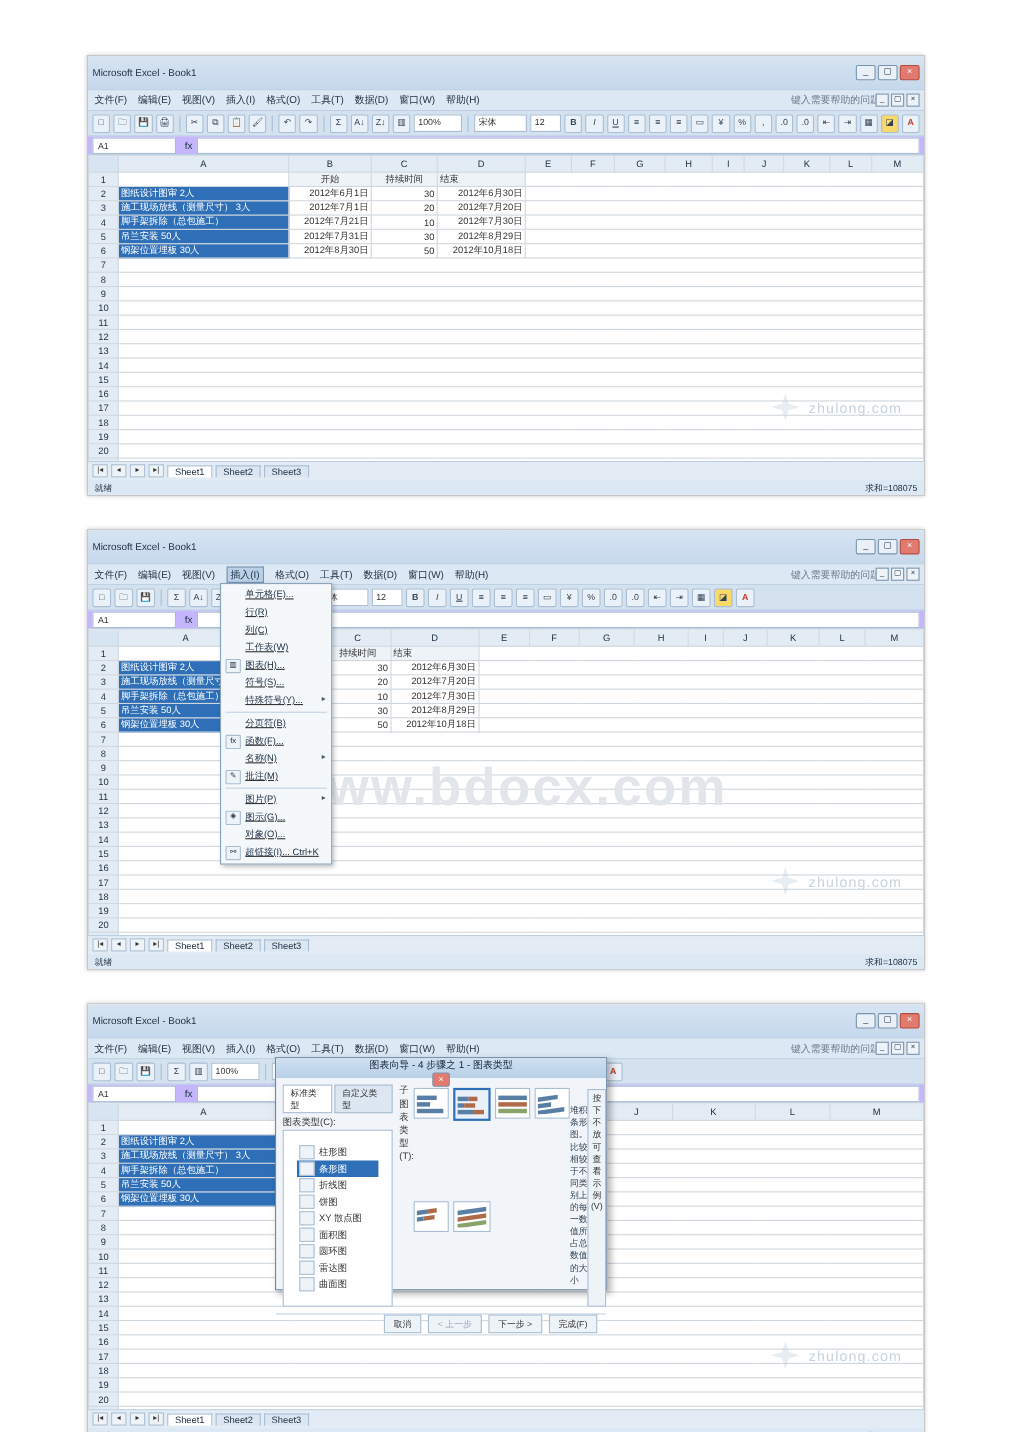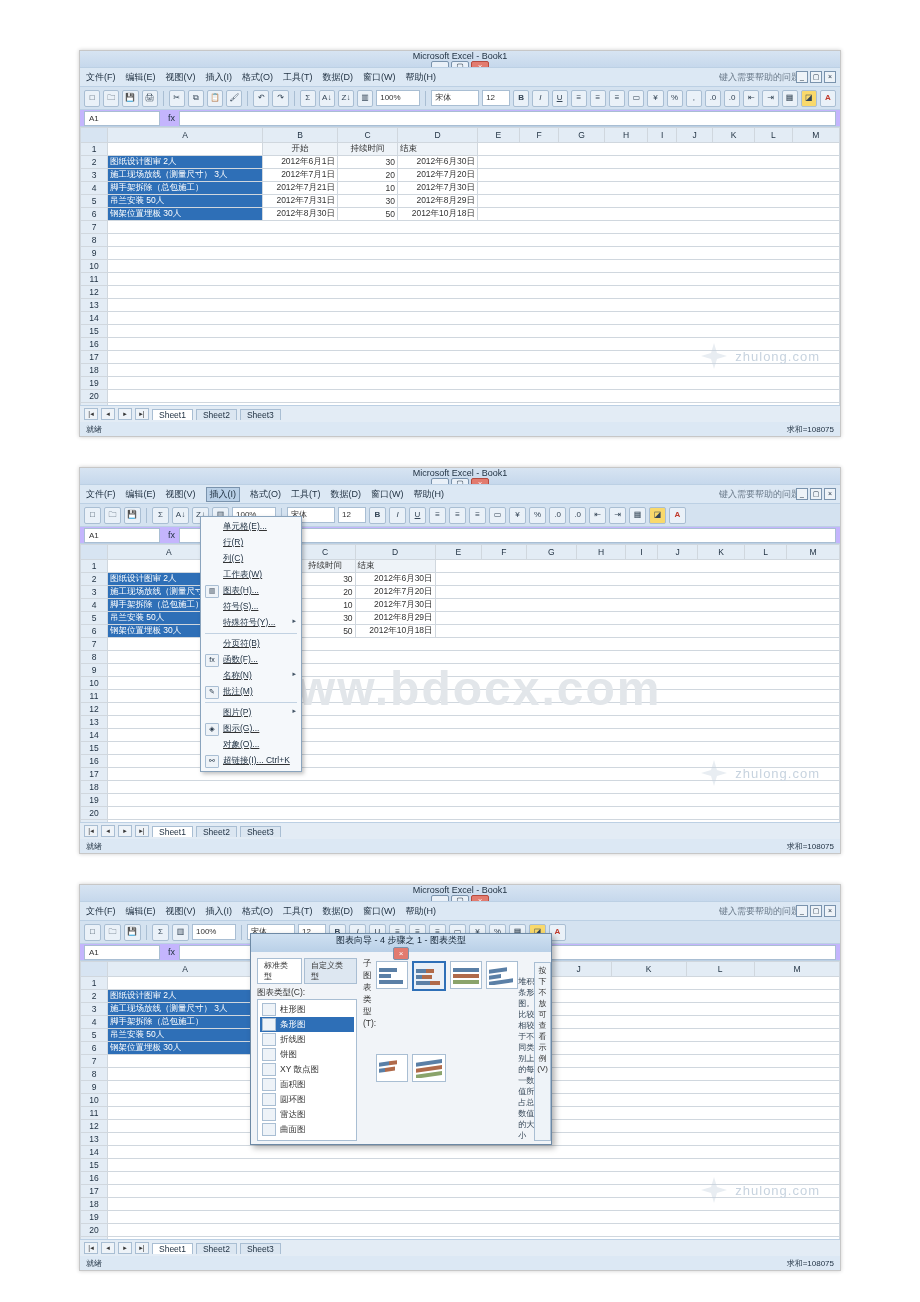--- a/index.html
+++ b/index.html
@@ -20,29 +20,28 @@
     width: 760px;
     margin: 30px auto 0;
     border: 1px solid #c7c7c7;
     box-shadow: 0 0 4px rgba(0,0,0,0.2);
     background: #eef3f8;
     position: relative;
     overflow: hidden;
   }
   
   .titlebar {
-    height: 16px;
+    height: 30px;
     background: linear-gradient(#d7e4f2, #c6d8ec);
     display: flex;
     justify-content: space-between;
     align-items: center;
     padding: 0 4px;
     font-size: 9px;
     color: #234;
-    flex-direction: column;
   }
   .titlebar .right {
     display: flex;
     gap: 2px;
   }
   .winbtn {
     width: 16px; height: 12px;
     border: 1px solid #7a93ad;
     border-radius: 2px;
     background: #e9f0f8;
@@ -309,21 +308,21 @@
     border:1px solid #a9bed3;
     background:#fff;
     font-size:8px;
   }
   .dialog .dtab.inactive { background:#dde7f1;}
   .dialog .chartlist {
     flex:1;
     border:1px solid #a9bed3;
     background:#fff;
     overflow:auto;
-    padding:2px;
+    padding:12px;
   }
   .dialog .chartlist .li {
     display:flex; align-items:center; gap:4px;
     padding:1px 2px;
   }
   .dialog .chartlist .li.sel { background:#2e6fb7; color:#fff;}
   .dialog .chartlist .ic2 {
     width:12px;height:11px;border:1px solid #a9bed3;background:#eef3f8;display:inline-block;
   }
   .dialog .rightpane { flex:1; display:flex; flex-direction:row;}
@@ -1132,20 +1131,26 @@
                     <rect x="2" y="11" width="26" height="4" fill="#b06a4a"></rect>
                     <rect x="2" y="17" width="26" height="4" fill="#8aa36a"></rect>
                   </g>
                 </svg>
               </div>
         </div>
         <div class="desc">堆积条形图。比较相较于不同类别上的每一数值所占总数值的大小</div>
         <div class="previewbtn">按下不放可查看示例(V)</div>
       </div>
     </div>
+    <div class="dfooter">
+      <span class="dbtn">取消</span>
+      <span class="dbtn dis">&lt; 上一步</span>
+      <span class="dbtn">下一步 &gt;</span>
+      <span class="dbtn">完成(F)</span>
+    </div>
   </div>
 
   <div class="sheettabs">
     <span class="navbtn">|◂</span>
     <span class="navbtn">◂</span>
     <span class="navbtn">▸</span>
     <span class="navbtn">▸|</span>
     <span class="tab">Sheet1</span>
     <span class="tab inactive">Sheet2</span>
     <span class="tab inactive">Sheet3</span>

